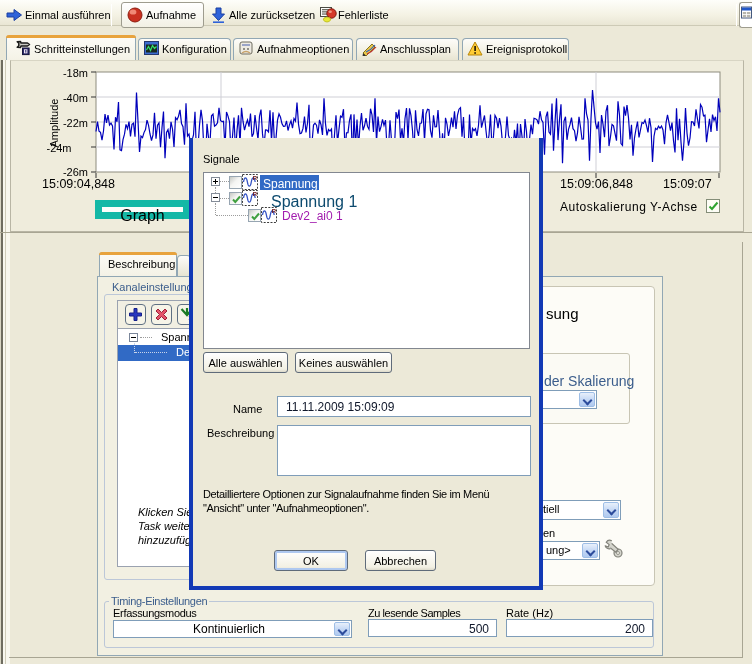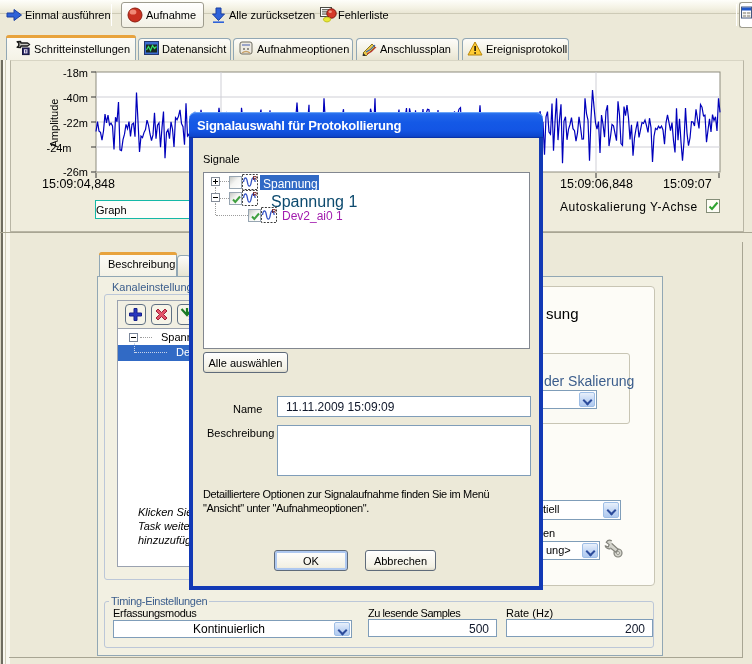--- a/index.html
+++ b/index.html
@@ -3,21 +3,21 @@
 <meta charset="utf-8">
 <style>
 * { margin:0; padding:0; box-sizing:border-box; }
 html,body { width:752px; height:664px; overflow:hidden; }
 body { font-family:"Liberation Sans", sans-serif; background:#ECE9D8; position:relative; }
 #app { position:absolute; left:0; top:0; width:752px; height:664px; background:#ECE9D8; }
 .abs { position:absolute; }
 .t11 { font-size:11px; color:#000; }
 
 
-#toolbar { left:0; top:0; width:752px; height:14px;
+#toolbar { left:0; top:0; width:752px; height:26px;
   background:linear-gradient(#FEFEFA, #F4F2E4 60%, #E9E6D4);
   border-bottom:1px solid #CDCaB6; }
 .tbtext { position:absolute; top:9px; font-size:11px; color:#000; }
 #recbtn { position:absolute; left:121px; top:2px; width:83px; height:26px;
   background:linear-gradient(#FFFFFF,#F2F0E4); border:1px solid #9E9C8E; border-radius:3px; }
 .tbsep { position:absolute; top:4px; width:1px; height:22px; background:#CCC9B8; border-right:1px solid #FFF; }
 
 
 .tab { position:absolute; border:1px solid #91A7B4; border-bottom:none;
   border-radius:4px 4px 0 0; background:linear-gradient(#FDFCF9,#F2F0E2 60%,#E7E4D2);
@@ -123,21 +123,21 @@
     <rect x="9" y="10.3" width="3.4" height="4" fill="#EFE3EE"></rect>
     <rect x="10" y="11" width="1.4" height="2.6" fill="#5A5A8E"></rect>
   </svg>
   <div class="abs t11" style="left:34px;top:43px">Schritteinstellungen</div>
 
   <svg class="abs" style="left:144px;top:41px" width="15" height="14" viewBox="0 0 15 14">
     <rect x="0.5" y="0.5" width="14" height="13" fill="#3C6CD0" stroke="#26386E"></rect>
     <rect x="2" y="3.5" width="11" height="8" fill="#1A2A20"></rect>
     <path d="M2.5 9 l2-3.5 2 4 2-5 2 3 2-2" stroke="#35E06A" stroke-width="1.2" fill="none"></path>
   </svg>
-  <div class="abs t11" style="left:162px;top:43px">Datenansicht</div>
+  <div class="abs t11" style="left:162px;top:43px">Konfiguration</div>
 
   <svg class="abs" style="left:239px;top:41px" width="15" height="15" viewBox="0 0 15 15">
     <rect x="1" y="1" width="12" height="12" rx="2" fill="#EDEAE2" stroke="#6E6C60"></rect>
     <rect x="3" y="3" width="8" height="2" fill="#9AA4C8"></rect>
     <circle cx="5" cy="8" r="1" fill="#70706A"></circle>
       <circle cx="9" cy="8" r="1" fill="#70706A"></circle>
     <path d="M3 12 q4-3 8 0" stroke="#C8A26A" stroke-width="1.5" fill="none"></path>
   </svg>
   <div class="abs t11" style="left:257px;top:43px">Aufnahmeoptionen</div>
 
@@ -182,21 +182,21 @@
     <line x1="6" y1="107" x2="6" y2="112" stroke="#333"></line>
     <line x1="506" y1="107" x2="506" y2="112" stroke="#333"></line>
     <line x1="629" y1="107" x2="629" y2="112" stroke="#333"></line>
     <polyline id="wave" points="6.0,65.5 7.5,55.7 9.0,65.1 10.5,66.3 12.0,74.1 13.5,65.0 15.0,48.1 16.5,56.8 18.0,49.0 19.5,59.1 21.0,57.2 22.5,59.9 24.0,83.5 25.5,51.3 27.0,55.8 28.5,36.0 30.0,83.8 31.5,84.5 33.0,73.6 34.5,68.2 36.0,58.4 37.5,62.8 39.0,55.6 40.5,70.4 42.0,58.3 43.5,57.2 45.0,70.7 46.5,26.6 48.0,55.2 49.5,86.0 51.0,70.2 52.5,71.7 54.0,66.6 55.5,63.6 57.0,54.2 58.5,59.1 60.0,68.0 61.5,74.5 63.0,68.9 64.5,46.7 66.0,72.6 67.5,59.1 69.0,56.8 70.5,81.2 72.0,61.6 73.5,45.6 75.0,92.2 76.5,66.4 78.0,63.6 79.5,72.7 81.0,55.9 82.5,63.0 84.0,80.9 85.5,51.7 87.0,53.7 88.5,50.2 90.0,43.9 91.5,57.6 93.0,60.7 94.5,78.8 96.0,37.2 97.5,70.0 99.0,68.0 100.5,78.4 102.0,74.6 103.5,69.0 105.0,45.8 106.5,88.2 108.0,80.8 109.5,59.2 111.0,43.8 112.5,54.9 114.0,86.5 115.5,94.4 117.0,57.7 118.5,71.6 120.0,76.5 121.5,49.8 123.0,48.2 124.5,60.2 126.0,59.1 127.5,56.7 129.0,41.9 130.5,54.4 132.0,55.6 133.5,55.3 135.0,82.2 136.5,45.9 138.0,50.1 139.5,55.5 141.0,87.4 142.5,70.3 144.0,51.5 145.5,85.3 147.0,64.6 148.5,49.3 150.0,79.0 151.5,41.7 153.0,55.2 154.5,64.2 156.0,58.1 157.5,54.0 159.0,60.7 160.5,47.6 162.0,70.7 163.5,67.5 165.0,49.0 166.5,61.9 168.0,73.5 169.5,50.2 171.0,43.6 172.5,67.9 174.0,79.8 175.5,64.0 177.0,64.1 178.5,66.0 180.0,44.3 181.5,75.3 183.0,46.2 184.5,78.4 186.0,72.3 187.5,54.2 189.0,47.9 190.5,51.3 192.0,57.8 193.5,60.4 195.0,60.3 196.5,54.9 198.0,64.5 199.5,58.7 201.0,54.9 202.5,62.2 204.0,52.5 205.5,55.0 207.0,36.6 208.5,58.1 210.0,67.7 211.5,67.0 213.0,62.4 214.5,50.5 216.0,66.5 217.5,57.3 219.0,38.8 220.5,94.8 222.0,76.6 223.5,59.1 225.0,57.2 226.5,59.2 228.0,67.7 229.5,53.9 231.0,58.7 232.5,68.9 234.0,32.3 235.5,57.7 237.0,69.3 238.5,63.5 240.0,65.1 241.5,63.0 243.0,94.8 244.5,68.5 246.0,49.4 247.5,77.1 249.0,63.1 250.5,50.1 252.0,51.3 253.5,43.2 255.0,83.9 256.5,66.8 258.0,66.6 259.5,54.3 261.0,48.3 262.5,94.8 264.0,48.4 265.5,80.7 267.0,53.5 268.5,81.3 270.0,60.0 271.5,47.0 273.0,64.2 274.5,59.8 276.0,52.1 277.5,60.4 279.0,63.4 280.5,42.7 282.0,48.9 283.5,66.0 285.0,32.3 286.5,76.9 288.0,50.6 289.5,65.6 291.0,60.6 292.5,53.3 294.0,59.4 295.5,54.1 297.0,81.7 298.5,81.5 300.0,54.4 301.5,74.5 303.0,75.3 304.5,81.0 306.0,46.1 307.5,52.7 309.0,43.5 310.5,74.2 312.0,62.2 313.5,76.8 315.0,52.5 316.5,42.0 318.0,73.6 319.5,42.4 321.0,49.7 322.5,64.5 324.0,87.4 325.5,44.3 327.0,63.5 328.5,69.9 330.0,57.2 331.5,57.0 333.0,43.1 334.5,75.3 336.0,47.8 337.5,43.3 339.0,43.7 340.5,64.6 342.0,71.7 343.5,49.3 345.0,60.8 346.5,60.7 348.0,44.1 349.5,65.6 351.0,91.5 352.5,67.2 354.0,85.9 355.5,51.8 357.0,58.2 358.5,70.0 360.0,62.4 361.5,51.6 363.0,61.2 364.5,45.3 366.0,63.0 367.5,49.0 369.0,43.2 370.5,41.7 372.0,70.8 373.5,51.0 375.0,86.2 376.5,76.1 378.0,87.3 379.5,48.6 381.0,78.0 382.5,62.4 384.0,64.7 385.5,62.6 387.0,69.8 388.5,59.3 390.0,39.4 391.5,61.7 393.0,55.5 394.5,49.5 396.0,64.8 397.5,78.3 399.0,69.3 400.5,48.6 402.0,83.2 403.5,69.9 405.0,49.4 406.5,52.1 408.0,62.2 409.5,52.0 411.0,60.1 412.5,77.3 414.0,82.2 415.5,70.4 417.0,50.5 418.5,69.5 420.0,73.8 421.5,72.1 423.0,81.8 424.5,63.7 426.0,77.3 427.5,57.6 429.0,92.3 430.5,58.1 432.0,70.4 433.5,87.0 435.0,53.0 436.5,65.8 438.0,90.7 439.5,73.4 441.0,58.5 442.5,68.1 444.0,52.3 445.5,52.7 447.0,53.8 448.5,58.1 450.0,45.2 451.5,53.8 453.0,56.5 454.5,88.8 456.0,50.8 457.5,45.6 459.0,66.0 460.5,68.2 462.0,37.5 463.5,84.7 465.0,56.3 466.5,32.3 468.0,74.1 469.5,53.5 471.0,38.2 472.5,97.2 474.0,55.1 475.5,50.7 477.0,73.8 478.5,63.4 480.0,58.5 481.5,51.7 483.0,62.7 484.5,64.7 486.0,75.2 487.5,66.8 489.0,50.9 490.5,61.0 492.0,73.1 493.5,73.0 495.0,32.3 496.5,47.7 498.0,54.1 499.5,94.8 501.0,52.2 502.5,24.1 504.0,40.8 505.5,56.8 507.0,63.1 508.5,55.6 510.0,87.0 511.5,49.1 513.0,58.1 514.5,71.2 516.0,45.3 517.5,39.2 519.0,80.1 520.5,70.7 522.0,58.5 523.5,59.9 525.0,67.3 526.5,74.7 528.0,35.2 529.5,49.0 531.0,77.5 532.5,79.4 534.0,40.5 535.5,49.6 537.0,39.0 538.5,51.9 540.0,73.4 541.5,58.9 543.0,89.8 544.5,71.8 546.0,63.0 547.5,55.6 549.0,71.5 550.5,63.8 552.0,56.4 553.5,57.4 555.0,54.1 556.5,59.6 558.0,66.4 559.5,52.2 561.0,61.6 562.5,96.0 564.0,70.2 565.5,62.3 567.0,63.6 568.5,60.2 570.0,62.3 571.5,60.0 573.0,64.0 574.5,78.3 576.0,56.9 577.5,48.8 579.0,56.7 580.5,64.7 582.0,56.6 583.5,74.6 585.0,86.4 586.5,42.2 588.0,74.1 589.5,52.8 591.0,76.1 592.5,94.8 594.0,75.5 595.5,42.1 597.0,67.1 598.5,79.7 600.0,72.0 601.5,55.6 603.0,55.9 604.5,60.0 606.0,43.3 607.5,53.2 609.0,62.5 610.5,38.5 612.0,41.2 613.5,49.9 615.0,49.2 616.5,76.1 618.0,64.1 619.5,52.9 621.0,66.0 622.5,48.6 624.0,54.6 625.5,50.7 627.0,65.0 628.5,32.3 630.0,46.4" fill="none" stroke="#0000BB" stroke-width="1.2"></polyline>
   </svg>
 
   <div class="abs" style="left:42px;top:177px;font-size:12.5px">15:09:04,848</div>
   <div class="abs" style="left:560px;top:177px;font-size:12.5px">15:09:06,848</div>
   <div class="abs" style="left:663px;top:177px;font-size:12.5px">15:09:07</div>
 
-  <div class="abs" style="left:95px;top:200px;width:95px;height:19px;background:#FDFDFA;border:1px solid #14b8a6;font-size:11px;line-height:18px">Graph</div>
+  <div class="abs" style="left:95px;top:200px;width:95px;height:19px;background:#FDFDFA;border:7px solid #14b8a6;font-size:16px;text-align:center;line-height:18px">Graph</div>
 
   <div class="abs" style="left:560px;top:200px;font-size:12px;letter-spacing:0.5px">Autoskalierung Y-Achse</div>
   <div class="abs" style="left:706px;top:199px;width:14px;height:14px;background:#FDFDF6;border:1px solid #848D78"></div>
   <svg class="abs" style="left:708px;top:201px" width="11" height="11" viewBox="0 0 11 11">
     <path d="M1.5 5.5 L4 8 L9.5 1.5" stroke="#2FA32F" stroke-width="2" fill="none"></path>
   </svg>
 
   <div class="abs" style="left:0;top:232px;width:752px;height:1px;background:#A8A593"></div>
 
   <div class="abs" style="left:99px;top:252px;width:78px;height:24px;border:1px solid #91A7B4;border-bottom:none;border-radius:4px 4px 0 0;background:linear-gradient(#FCFBF6,#F4F2E6)"></div>
@@ -269,21 +269,20 @@
   <div class="abs" style="left:193px;top:622px;font-size:12px">Kontinuierlich</div>
   <div class="abs" style="left:368px;top:607px;font-size:11px;letter-spacing:-0.45px">Zu lesende Samples</div>
   <div class="input" style="left:368px;top:619px;width:129px;height:18px;text-align:right;padding:2px 7px 0 0">500</div>
   <div class="abs t11" style="left:506px;top:607px">Rate (Hz)</div>
   <div class="input" style="left:506px;top:619px;width:147px;height:18px;text-align:right;padding:2px 7px 0 0">200</div>
 
   <div class="abs" style="left:742px;top:242px;width:1px;height:416px;background:#A8A593"></div>
   <div class="abs" style="left:9px;top:657px;width:734px;height:1px;background:#A8A593"></div>
 
   <div id="dialog" class="abs">
-    <div id="dtitle">Signalauswahl für Protokollierung</div>
     <div class="abs" style="left:0;top:26px;width:4px;height:452px;background:#1239B5"></div>
     <div class="abs" style="left:350px;top:26px;width:4px;height:452px;background:#1239B5"></div>
     <div class="abs" style="left:0;top:474px;width:354px;height:4px;background:#1239B5"></div>
     <div class="abs" style="left:4px;top:26px;width:346px;height:448px;background:#ECE9D8"></div>
 
     <div class="abs t11" style="left:14px;top:41px">Signale</div>
 
     <div class="abs" style="left:14px;top:60px;width:327px;height:177px;background:#fff;border:1px solid #828790"></div>
 
     <div class="dotH" style="left:31px;top:69px;width:9px"></div>
@@ -323,20 +322,21 @@
         </svg>
       </div>
     <svg class="sigicon" style="left:72px;top:95px" width="16" height="16" viewBox="0 0 16 16">
       <rect x="0.5" y="0.5" width="15" height="15" fill="#fff" stroke="#3A3A3A" stroke-dasharray="2 1.4" stroke-width="1"></rect>
       <path d="M1.5 8 C2.3 2.5, 4.6 2.5, 5.4 8 C6.2 13.5, 8.5 13.5, 9.3 8 C10.1 2.5, 12.4 2.5, 13.2 8" fill="none" stroke="#3453C4" stroke-width="1.3"></path>
       <text x="10.8" y="6.4" font-size="6" font-weight="bold" fill="#6B1010">R</text>
     </svg>
     <div class="abs" style="left:93px;top:97px;font-size:12px;color:#a21caf">Dev2_ai0 1</div>
 
     <div class="xpbtn" style="left:14px;top:240px;width:85px;height:21px;line-height:20px">Alle auswählen</div>
+    <div class="xpbtn" style="left:106px;top:240px;width:97px;height:21px;line-height:20px">Keines auswählen</div>
 
     <div class="abs t11" style="left:44px;top:291px">Name</div>
     <div class="input" style="left:88px;top:284px;width:254px;height:21px;padding:3px 0 0 8px">11.11.2009 15:09:09</div>
     <div class="abs t11" style="left:18px;top:315px">Beschreibung</div>
     <div class="abs" style="left:88px;top:313px;width:254px;height:51px;background:#fff;border:1px solid #7F9DB9"></div>
     <div class="abs" style="left:14px;top:375px;width:312px;font-size:11px;letter-spacing:-0.35px;line-height:14px">Detailliertere Optionen zur Signalaufnahme finden Sie im Menü "Ansicht" unter "Aufnahmeoptionen".</div>
     <div class="xpbtn" style="left:85px;top:438px;width:74px;height:21px;line-height:20px;box-shadow:inset 0 0 0 2px #AEC8F0">OK</div>
     <div class="xpbtn" style="left:176px;top:438px;width:71px;height:21px;line-height:20px">Abbrechen</div>
   </div>
 

